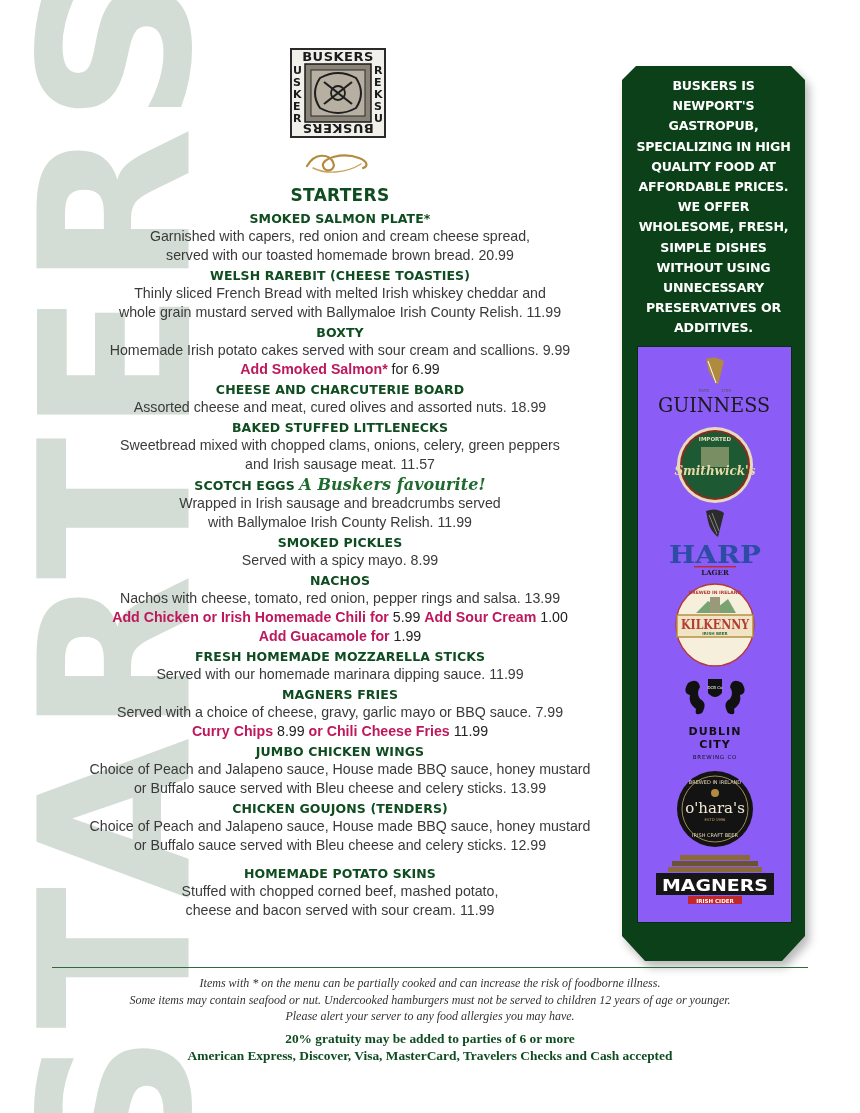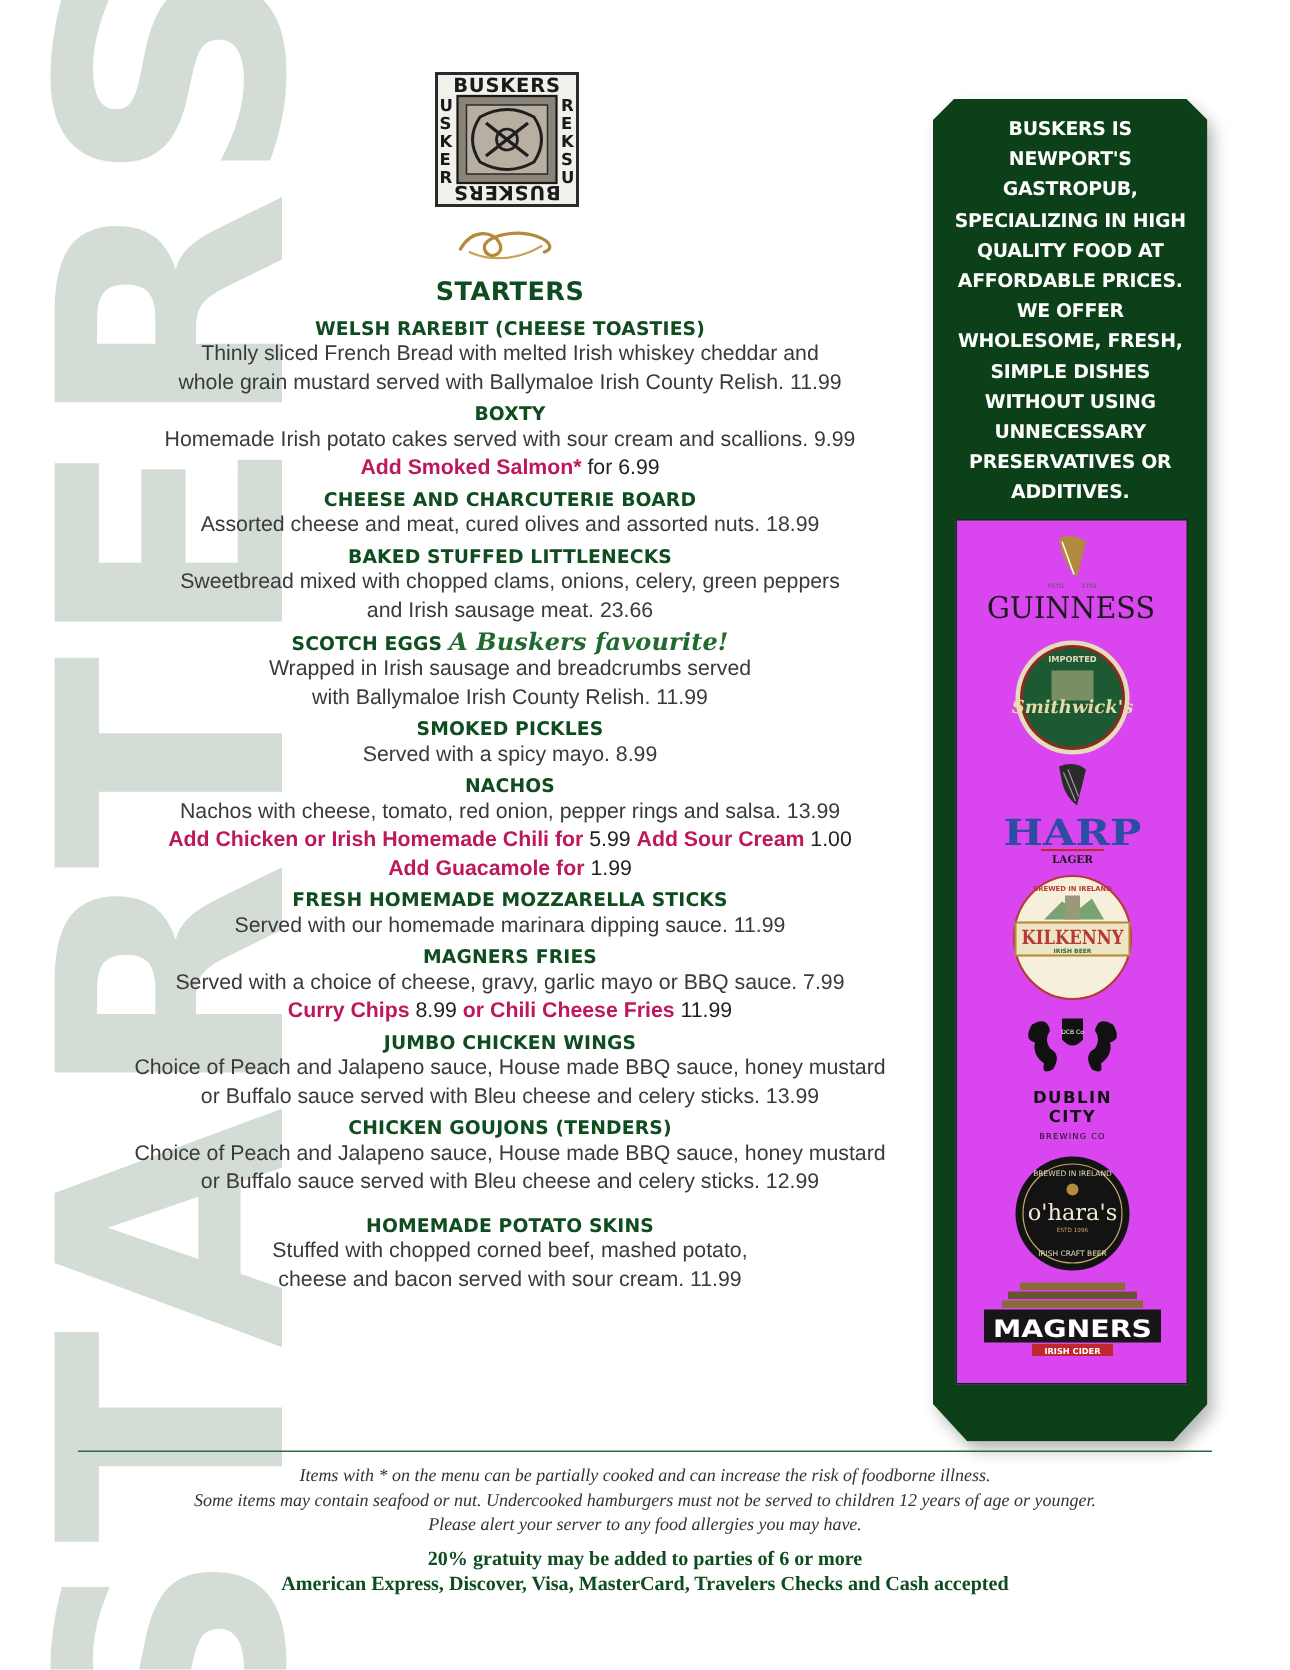--- a/index.html
+++ b/index.html
@@ -58,21 +58,21 @@
     background: #0c4018;
     clip-path: polygon(14px 0, 169px 0, 183px 14px, 183px 870px, 160px 895px, 23px 895px, 0 870px, 0 14px);
   }
   .sidebar-text {
     position: absolute; left: 0; right: 0; top: 10px; text-align: center;
     color: #ffffff; font-family: "DejaVu Sans", sans-serif; font-weight: bold;
     font-size: 12.6px; line-height: 20.2px; letter-spacing: -0.2px;
   }
   .logos-panel {
     position: absolute; left: 15px; top: 280px; width: 153px; height: 575px;
-    background: #d946ef; border: 1px solid #0a2e12;
+    background: #8b5cf6; border: 1px solid #0a2e12;
   }
   .brand { position: absolute; left: 0; width: 153px; text-align: center; }
 
   .divider { position: absolute; left: 52px; top: 967px; width: 756px; height: 1px; background: #2f6a3a; z-index: 2; }
   .footer { position: absolute; left: 20px; top: 975px; width: 820px; text-align: center; z-index: 2; }
   .disclaimer {
     font-family: "Liberation Serif", serif; font-style: italic; color: #333;
     font-size: 12px; line-height: 16.5px;
   }
   .footer-note {
@@ -116,20 +116,25 @@
 <div class="flourish">
   <svg width="70" height="30" viewBox="0 0 70 30">
     <path d="M4 18 C12 4, 26 6, 30 14 C34 22, 22 26, 20 18 C18 10, 40 4, 56 10 C64 13, 66 18, 60 20" fill="none" stroke="#b48a3c" stroke-width="2.2" stroke-linecap="round"></path>
     <path d="M10 20 C22 26, 42 26, 58 16" fill="none" stroke="#c9a35a" stroke-width="1.4" stroke-linecap="round"></path>
   </svg>
 </div>
 
 <div class="menu">
   <div class="section-title">STARTERS</div>
 
+  <div class="item">
+    <div class="item-name">SMOKED SALMON PLATE*</div>
+    <div class="item-desc">Garnished with capers, red onion and cream cheese spread,</div>
+    <div class="item-desc">served with our toasted homemade brown bread. 20.99</div>
+  </div>
 
   <div class="item">
     <div class="item-name">WELSH RAREBIT (CHEESE TOASTIES)</div>
     <div class="item-desc">Thinly sliced French Bread with melted Irish whiskey cheddar and</div>
     <div class="item-desc">whole grain mustard served with Ballymaloe Irish County Relish.  11.99</div>
   </div>
 
   <div class="item">
     <div class="item-name">BOXTY</div>
     <div class="item-desc">Homemade Irish potato cakes served with sour cream and scallions.  9.99</div>
@@ -137,21 +142,21 @@
   </div>
 
   <div class="item">
     <div class="item-name">CHEESE AND CHARCUTERIE BOARD</div>
     <div class="item-desc">Assorted cheese and meat, cured olives and assorted nuts.  18.99</div>
   </div>
 
   <div class="item">
     <div class="item-name">BAKED STUFFED LITTLENECKS</div>
     <div class="item-desc">Sweetbread mixed with chopped clams, onions, celery, green peppers</div>
-    <div class="item-desc">and Irish sausage meat.  23.66</div>
+    <div class="item-desc">and Irish sausage meat.  11.57</div>
   </div>
 
   <div class="item">
     <div class="item-name"><span>SCOTCH EGGS</span> <span class="item-tag">A Buskers favourite!</span></div>
     <div class="item-desc">Wrapped in Irish sausage and breadcrumbs served</div>
     <div class="item-desc">with Ballymaloe Irish County Relish.  11.99</div>
   </div>
 
   <div class="item">
     <div class="item-name">SMOKED PICKLES</div>

